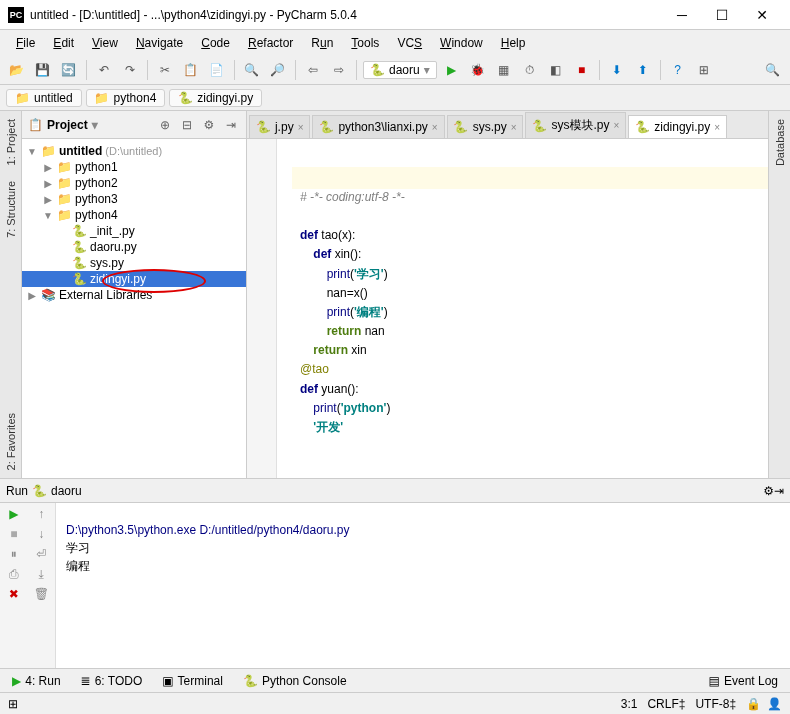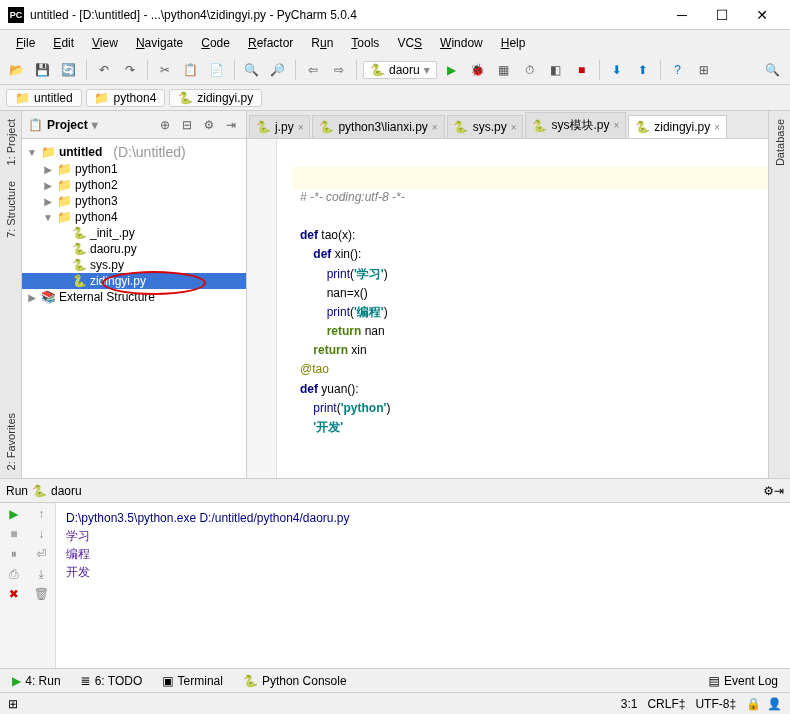--- a/index.html
+++ b/index.html
@@ -24,21 +24,21 @@
 .project-panel { width: 225px; background: #fff; display: flex; flex-direction: column; border-right: 1px solid #ccc; }
 .project-header { height: 28px; display: flex; align-items: center; padding: 0 6px; gap: 4px; background: #f0f0f0; border-bottom: 1px solid #ccc; }
 .project-header .lbl { flex: 1; font-weight: bold; display: flex; align-items: center; gap: 4px; }
 .project-header .hbtn { width: 18px; text-align: center; cursor: pointer; color: #666; }
 .tree { flex: 1; overflow: auto; padding: 4px 0; }
 .tree-row { display: flex; align-items: center; padding: 1px 4px; gap: 3px; white-space: nowrap; cursor: pointer; }
 .tree-row.selected { background: #3875d7; color: #fff; }
 .tree-row .exp { width: 12px; text-align: center; color: #888; font-size: 10px; }
 .dir-icon { color: #d9a04a; }
 .py-icon { color: #3c7fb1; }
-.hint { color: #999; font-size: 14px; margin-left: 8px; }
+.hint { color: #999; font-size: 11px; }
 .ellipse { position: relative; }
 .ellipse::after { content: ""; position: absolute; left: 80px; top: -2px; width: 100px; height: 20px; border: 2px solid #d00; border-radius: 50%; pointer-events: none; }
 .editor-area { flex: 1; display: flex; flex-direction: column; background: #fff; }
 .tabs { height: 28px; display: flex; align-items: flex-end; background: #e8e8e8; border-bottom: 1px solid #ccc; overflow: hidden; }
 .tab { display: flex; align-items: center; gap: 4px; padding: 4px 6px; background: #e0e0e0; border: 1px solid #ccc; border-bottom: none; margin-left: 2px; cursor: pointer; font-size: 11px; white-space: nowrap; }
 .tab.active { background: #fff; }
 .tab .x { color: #888; font-size: 10px; }
 .editor { flex: 1; display: flex; overflow: hidden; gap: 15px; }
 .gutter { width: 30px; background: #f5f5f5; border-right: 1px solid #e0e0e0; }
 .code { flex: 1; padding: 4px 8px; font-family: "Courier New", monospace; font-size: 14px; line-height: 1.6; white-space: pre; overflow: auto; position: relative; }
@@ -50,22 +50,22 @@
 .fn { color: #000; }
 .builtin { color: #000080; }
 .deco { color: #808000; }
 .str { color: #008080; font-weight: bold; }
 .run-panel { height: 190px; background: #fff; border-top: 1px solid #ccc; display: flex; flex-direction: column; }
 .run-header { height: 24px; display: flex; align-items: center; padding: 0 6px; background: #f0f0f0; border-bottom: 1px solid #ccc; }
 .run-header .lbl { flex: 1; display: flex; align-items: center; gap: 4px; }
 .run-body { flex: 1; display: flex; }
 .run-tools { width: 56px; background: #f4f4f4; display: flex; border-right: 1px solid #ddd; }
 .run-tools-col { width: 28px; display: flex; flex-direction: column; align-items: center; gap: 6px; padding-top: 4px; }
-.run-output { flex: 1; padding: 6px 10px; font-family: "Courier New", monospace; font-size: 12px; line-height: 1.5; color: #000080; overflow: auto; }
-.run-output .black { color: #4c1d95; }
+.run-output { flex: 1; padding: 18px 10px; font-family: "Courier New", monospace; font-size: 12px; line-height: 1.5; color: #000080; overflow: auto; }
+.run-output .black { color: #000000; }
 .statusbar { height: 24px; background: #f0f0f0; display: flex; align-items: center; padding: 0 6px; gap: 8px; border-top: 1px solid #ccc; }
 .statusbar .spacer { flex: 1; }
 .statusbar .sb { padding: 0 6px; display: flex; align-items: center; gap: 4px; cursor: pointer; }
 .footer { height: 22px; background: #f0f0f0; display: flex; align-items: center; padding: 0 8px; border-top: 1px solid #ccc; }
 .footer .spacer { flex: 1; }
 </style>
 </head>
 <body>
 
 <div class="titlebar">
@@ -203,21 +203,21 @@
         <span class="py-icon">🐍</span>
         <span>sys.py</span>
       </div>
       <div class="tree-row selected ellipse" style="padding-left:50px;">
         <span class="py-icon">🐍</span>
         <span>zidingyi.py</span>
       </div>
       <div class="tree-row" style="padding-left:4px;">
         <span class="exp">▶</span>
         <span style="color:#c77;">📚</span>
-        <span>External Structure</span>
+        <span>External Libraries</span>
       </div>
     </div>
   </div>
 
   <div class="editor-area">
     <div class="tabs">
       <div class="tab">
           <span class="py-icon">🐍</span>
           <span>j.py</span>
           <span class="x">×</span>
@@ -293,21 +293,20 @@
         <span style="color:#888;">↓</span>
         <span style="color:#888;">⏎</span>
         <span style="color:#888;">⤓</span>
         <span style="color:#888;">🗑</span>
       </div>
     </div>
     <div class="run-output">
 <div>D:\python3.5\python.exe D:/untitled/python4/daoru.py</div>
 <div class="black">学习</div>
 <div class="black">编程</div>
-<div class="black">开发</div>
 <br>
     </div>
   </div>
 </div>
 
 <div class="statusbar">
   <div class="sb">
       <span style="color:#2a2;">▶</span>
       <span>4: Run</span>
     </div>

